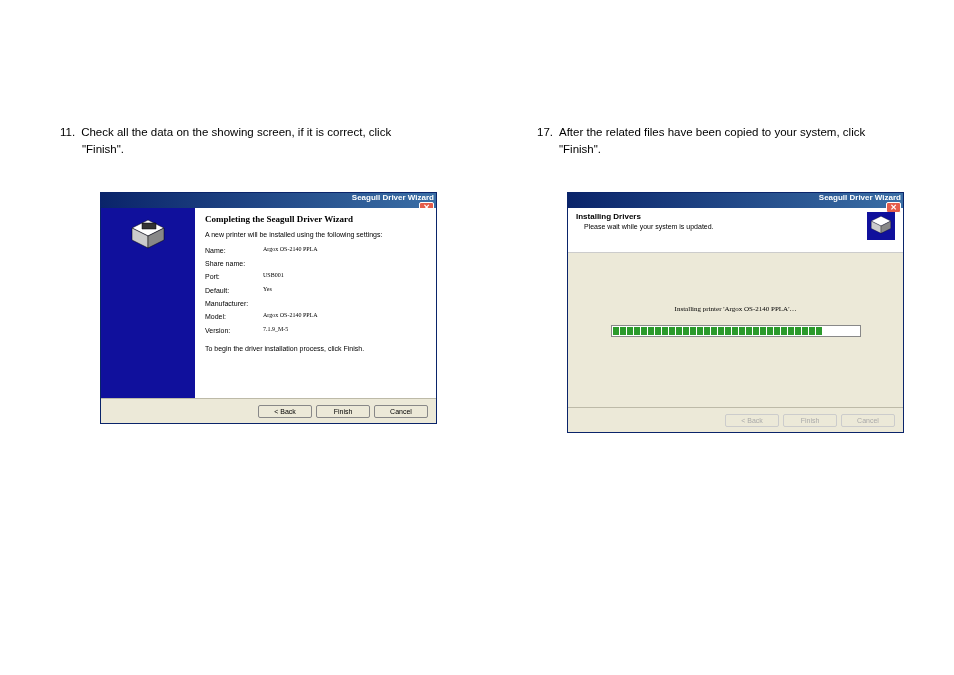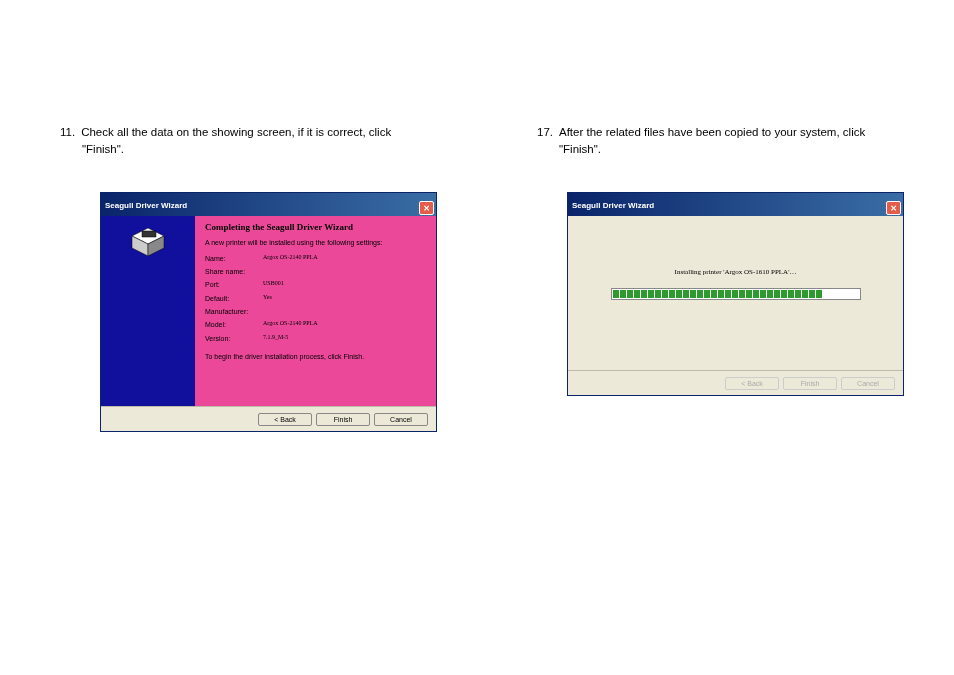--- a/index.html
+++ b/index.html
@@ -51,25 +51,26 @@
   }
   .wizard-right {
     top: 148px;
     left: 70px;
   }
   .titlebar {
     background: linear-gradient(to right, #0a246a, #3a6ea5);
     color: #fff;
     height: 15px;
     display: flex;
-    align-items: flex-start;
+    align-items: flex-end;
     justify-content: space-between;
-    padding: 8px 2px 0 4px;
+    padding: 0 2px 0 4px;
     font-weight: bold;
     font-size: 8px;
+    flex-direction: column;
   }
   .close-btn {
     width: 13px; height: 12px;
     background: #e45c4a;
     border: 1px solid #fff;
     border-radius: 2px;
     display: flex;
     align-items: center; justify-content: center;
     color: #fff;
     font-size: 8px;
@@ -83,21 +84,21 @@
   .sidebar {
     width: 94px;
     background: #10109c;
     display: flex;
     justify-content: center;
     padding-top: 10px;
   }
   .sidebar svg { display: block; }
   .main-left {
     flex: 1;
-    background: #ec4899;
+    background: #ffffff;
     padding: 6px 10px 4px 10px;
   }
   .wiz-heading {
     font-weight: bold;
     font-family: "Times New Roman", serif;
     font-size: 9px;
     line-height: 1.2;
     margin-bottom: 6px;
   }
   .wiz-sub {
@@ -253,22 +254,35 @@
   <div class="step-text">
     <span class="step-num">17.</span><span>After the related files have been copied to your system, click</span>
     <div class="step-indent">"Finish".</div>
   </div>
 
   <div class="wizard wizard-right">
     <div class="titlebar">
       <span>Seagull Driver Wizard</span>
       <div class="close-btn">✕</div>
     </div>
+    <div class="wiz-header-right">
+      <div class="hdr-text">
+        <div class="hdr-title">Installing Drivers</div>
+        <div class="hdr-sub">Please wait while your system is updated.</div>
+      </div>
+      <div class="hdr-icon">
+        <svg width="22" height="22" viewBox="0 0 36 36">
+          <polygon points="18,2 34,10 18,18 2,10" fill="#ffffff" stroke="#000" stroke-width="0.5"></polygon>
+          <polygon points="2,10 18,18 18,30 2,22" fill="#cccccc" stroke="#000" stroke-width="0.5"></polygon>
+          <polygon points="34,10 18,18 18,30 34,22" fill="#888888" stroke="#000" stroke-width="0.5"></polygon>
+        </svg>
+      </div>
+    </div>
     <div class="wiz-body-right">
-      <div class="install-text">Installing printer 'Argox OS-1610 PPLA'…</div>
+      <div class="install-text">Installing printer 'Argox OS-2140 PPLA'…</div>
       <div class="progress-outer" id="progress-outer">
           <div class="progress-seg"></div>
           <div class="progress-seg"></div>
           <div class="progress-seg"></div>
           <div class="progress-seg"></div>
           <div class="progress-seg"></div>
           <div class="progress-seg"></div>
           <div class="progress-seg"></div>
           <div class="progress-seg"></div>
           <div class="progress-seg"></div>

